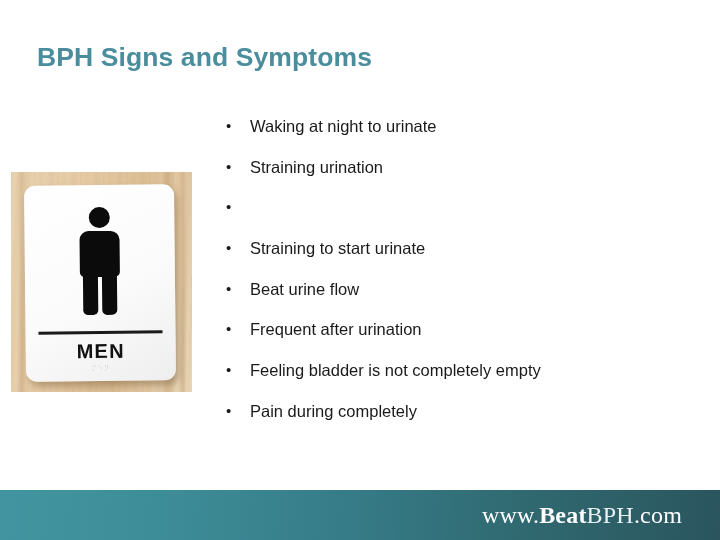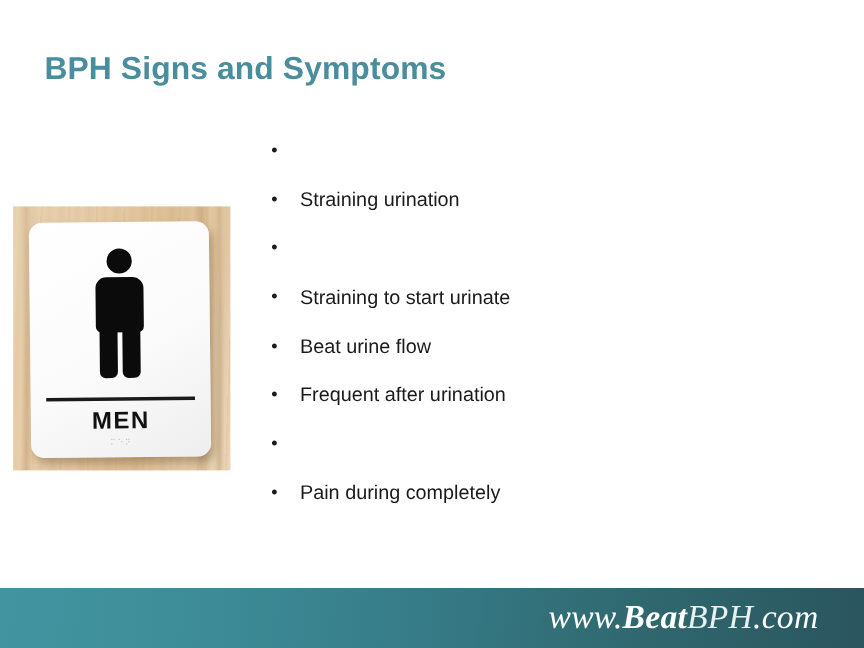--- a/index.html
+++ b/index.html
@@ -183,25 +183,24 @@
     width: 720px;
     height: 50px;
     background: linear-gradient(95deg, #4295a0 0%, #3d8d98 22%, #367c88 48%, #30686f 74%, #2a555e 100%);
   }
   .footer-url {
     position: absolute;
     right: 38px;
     top: 50%;
     transform: translateY(-50%);
     font-family: "Liberation Serif", serif;
-    font-size: 28px;
+    font-size: 24px;
     color: #ffffff;
     white-space: nowrap;
     letter-spacing: 0.2px;
-    font-style: italic;
   }
   .url-www   { font-weight: normal; }
   .url-beat  { font-weight: bold; }
   .url-bph   { font-weight: normal; color: #e8f1f2; }
   .url-com   { font-weight: normal; }
 </style>
 </head>
 <body>
 
 <div class="slide">
@@ -223,20 +222,21 @@
       <div class="sign-rule"></div>
       <div class="sign-label">MEN</div>
       <div class="sign-braille">⠍⠑⠝</div>
     </div>
   </div>
 
   <div class="bullets">
 
     <div class="bullet-row">
       <span class="bullet-dot">•</span>
+      <span class="bullet-text">Waking at night to urinate</span>
     </div>
 
     <div class="bullet-row">
       <span class="bullet-dot">•</span>
       <span class="bullet-text">Straining urination</span>
     </div>
 
     <div class="bullet-row">
       <span class="bullet-dot">•</span>
     </div>
@@ -251,20 +251,21 @@
       <span class="bullet-text">Beat urine flow</span>
     </div>
 
     <div class="bullet-row">
       <span class="bullet-dot">•</span>
       <span class="bullet-text">Frequent after urination</span>
     </div>
 
     <div class="bullet-row">
       <span class="bullet-dot">•</span>
+      <span class="bullet-text">Feeling bladder is not completely empty</span>
     </div>
 
     <div class="bullet-row">
       <span class="bullet-dot">•</span>
       <span class="bullet-text">Pain during completely</span>
     </div>
 
   </div>
 
   <div class="footer-bar">

